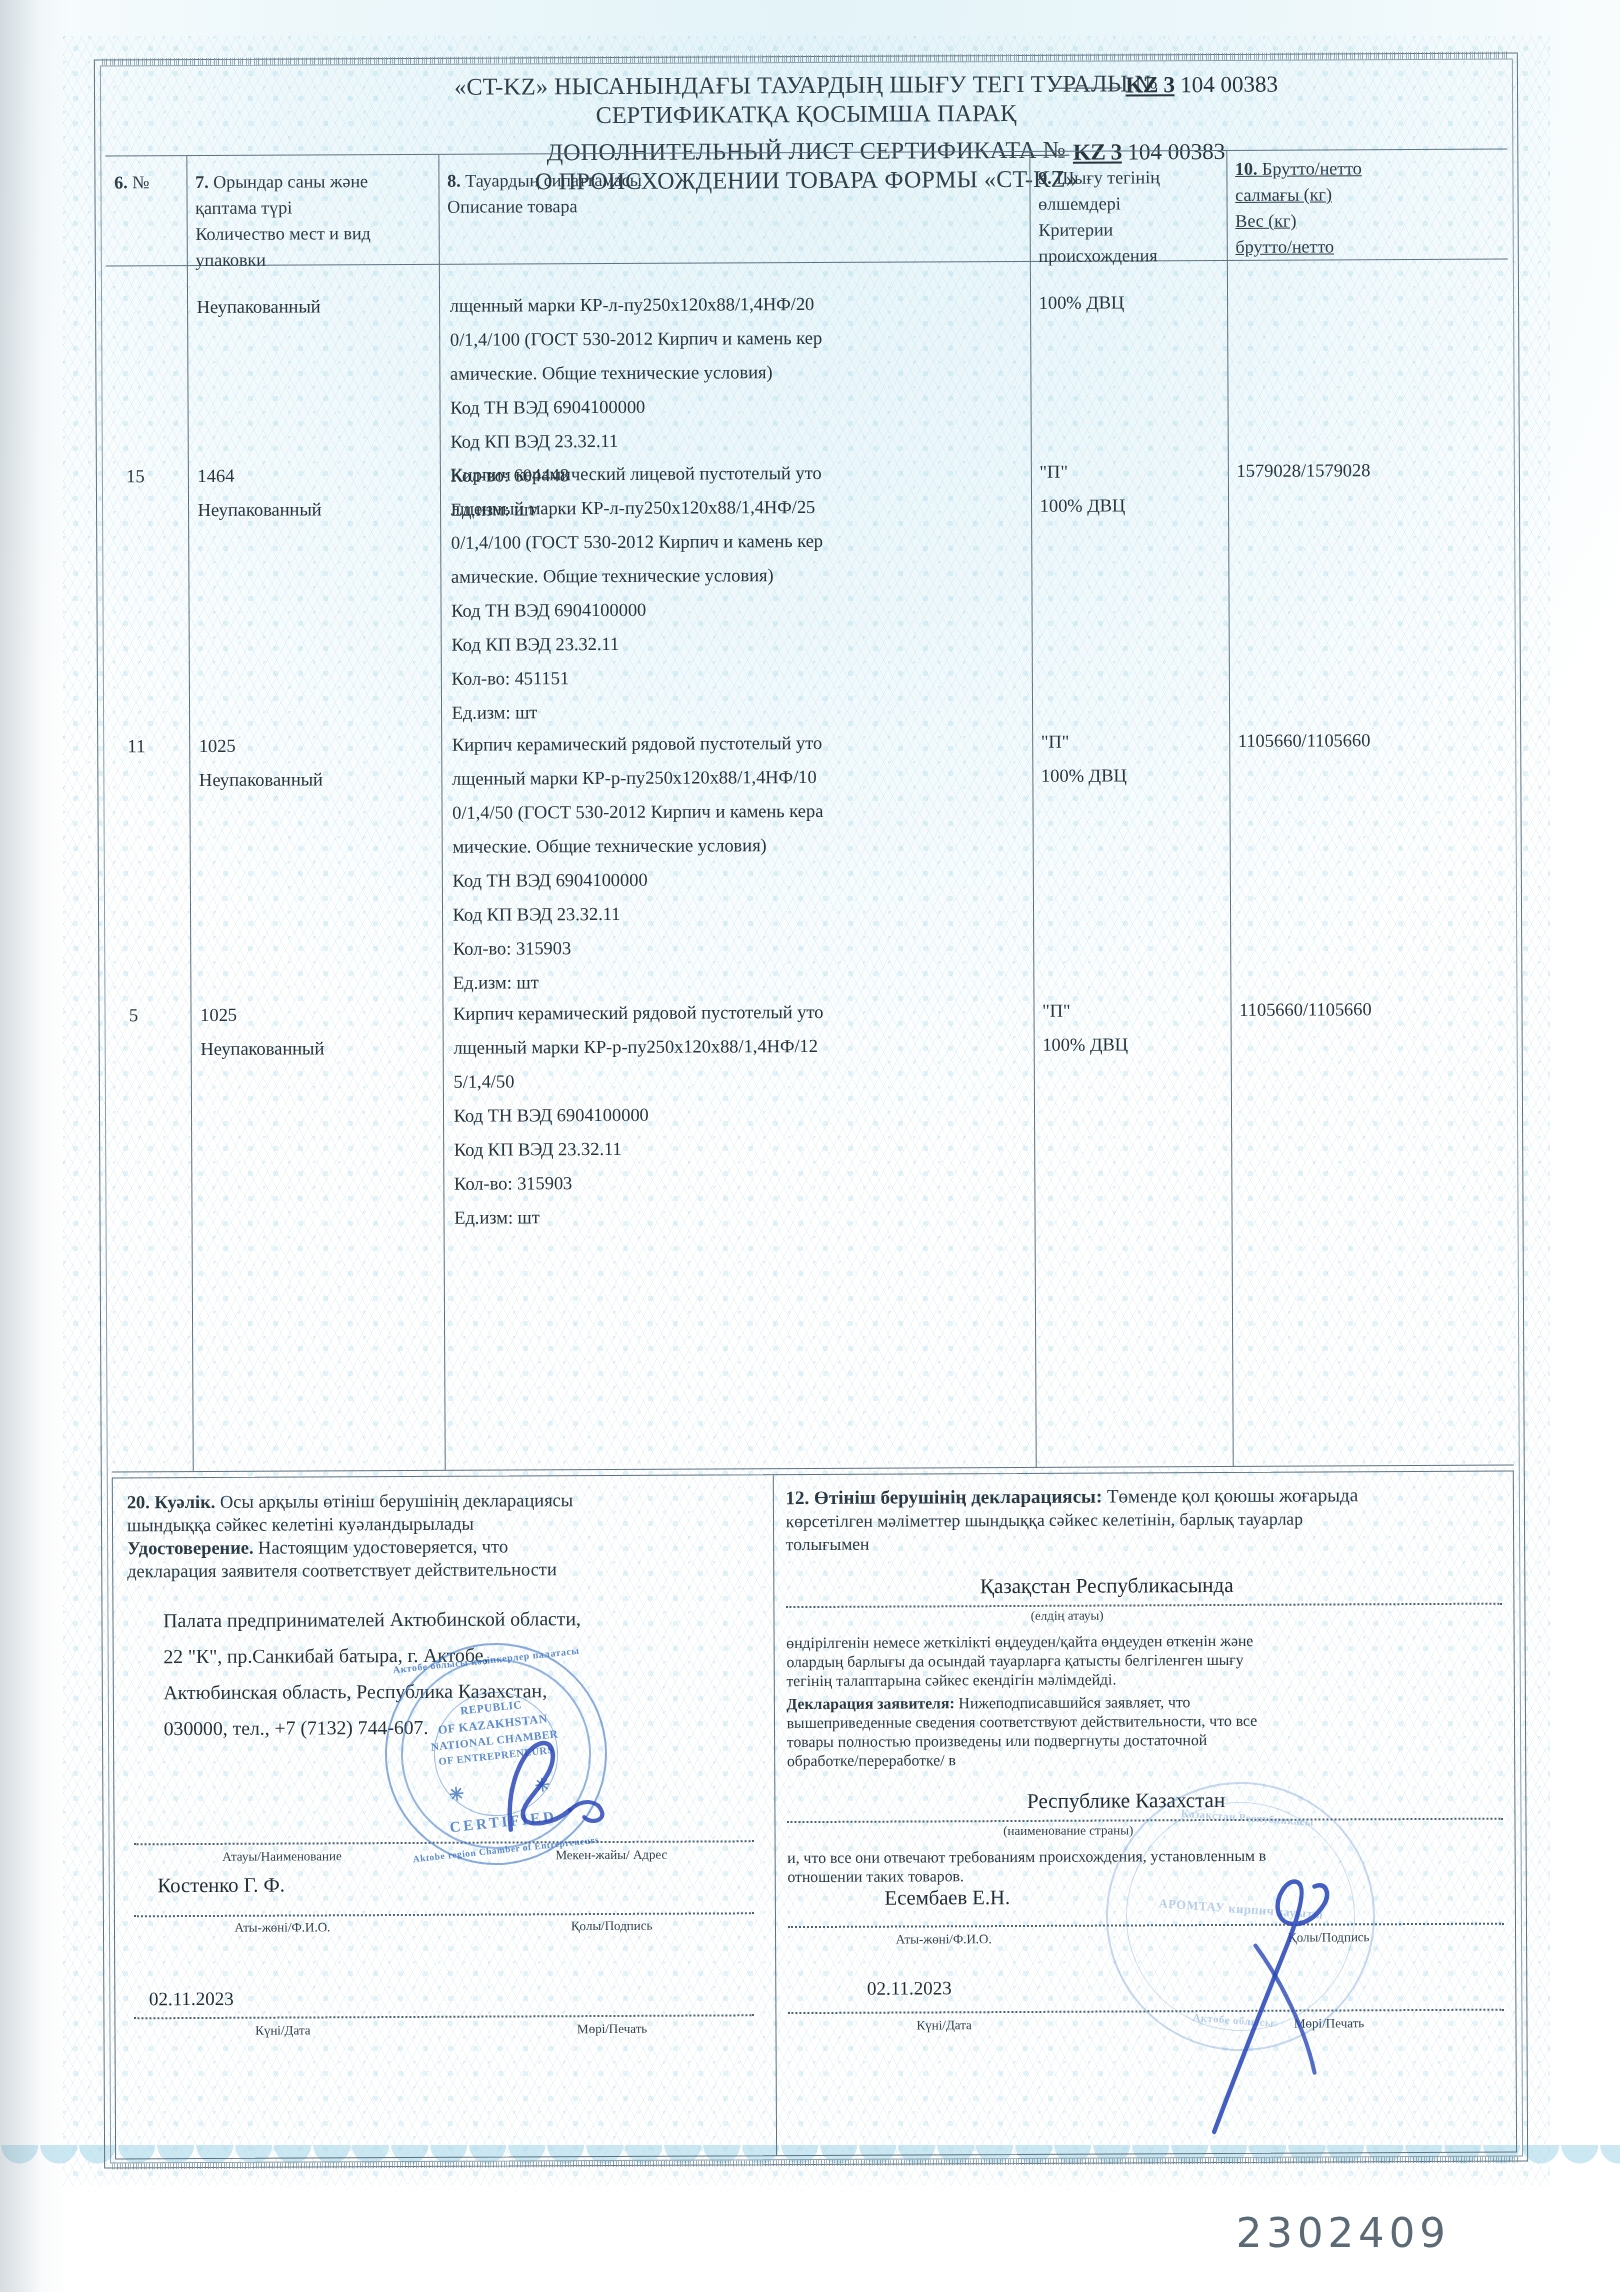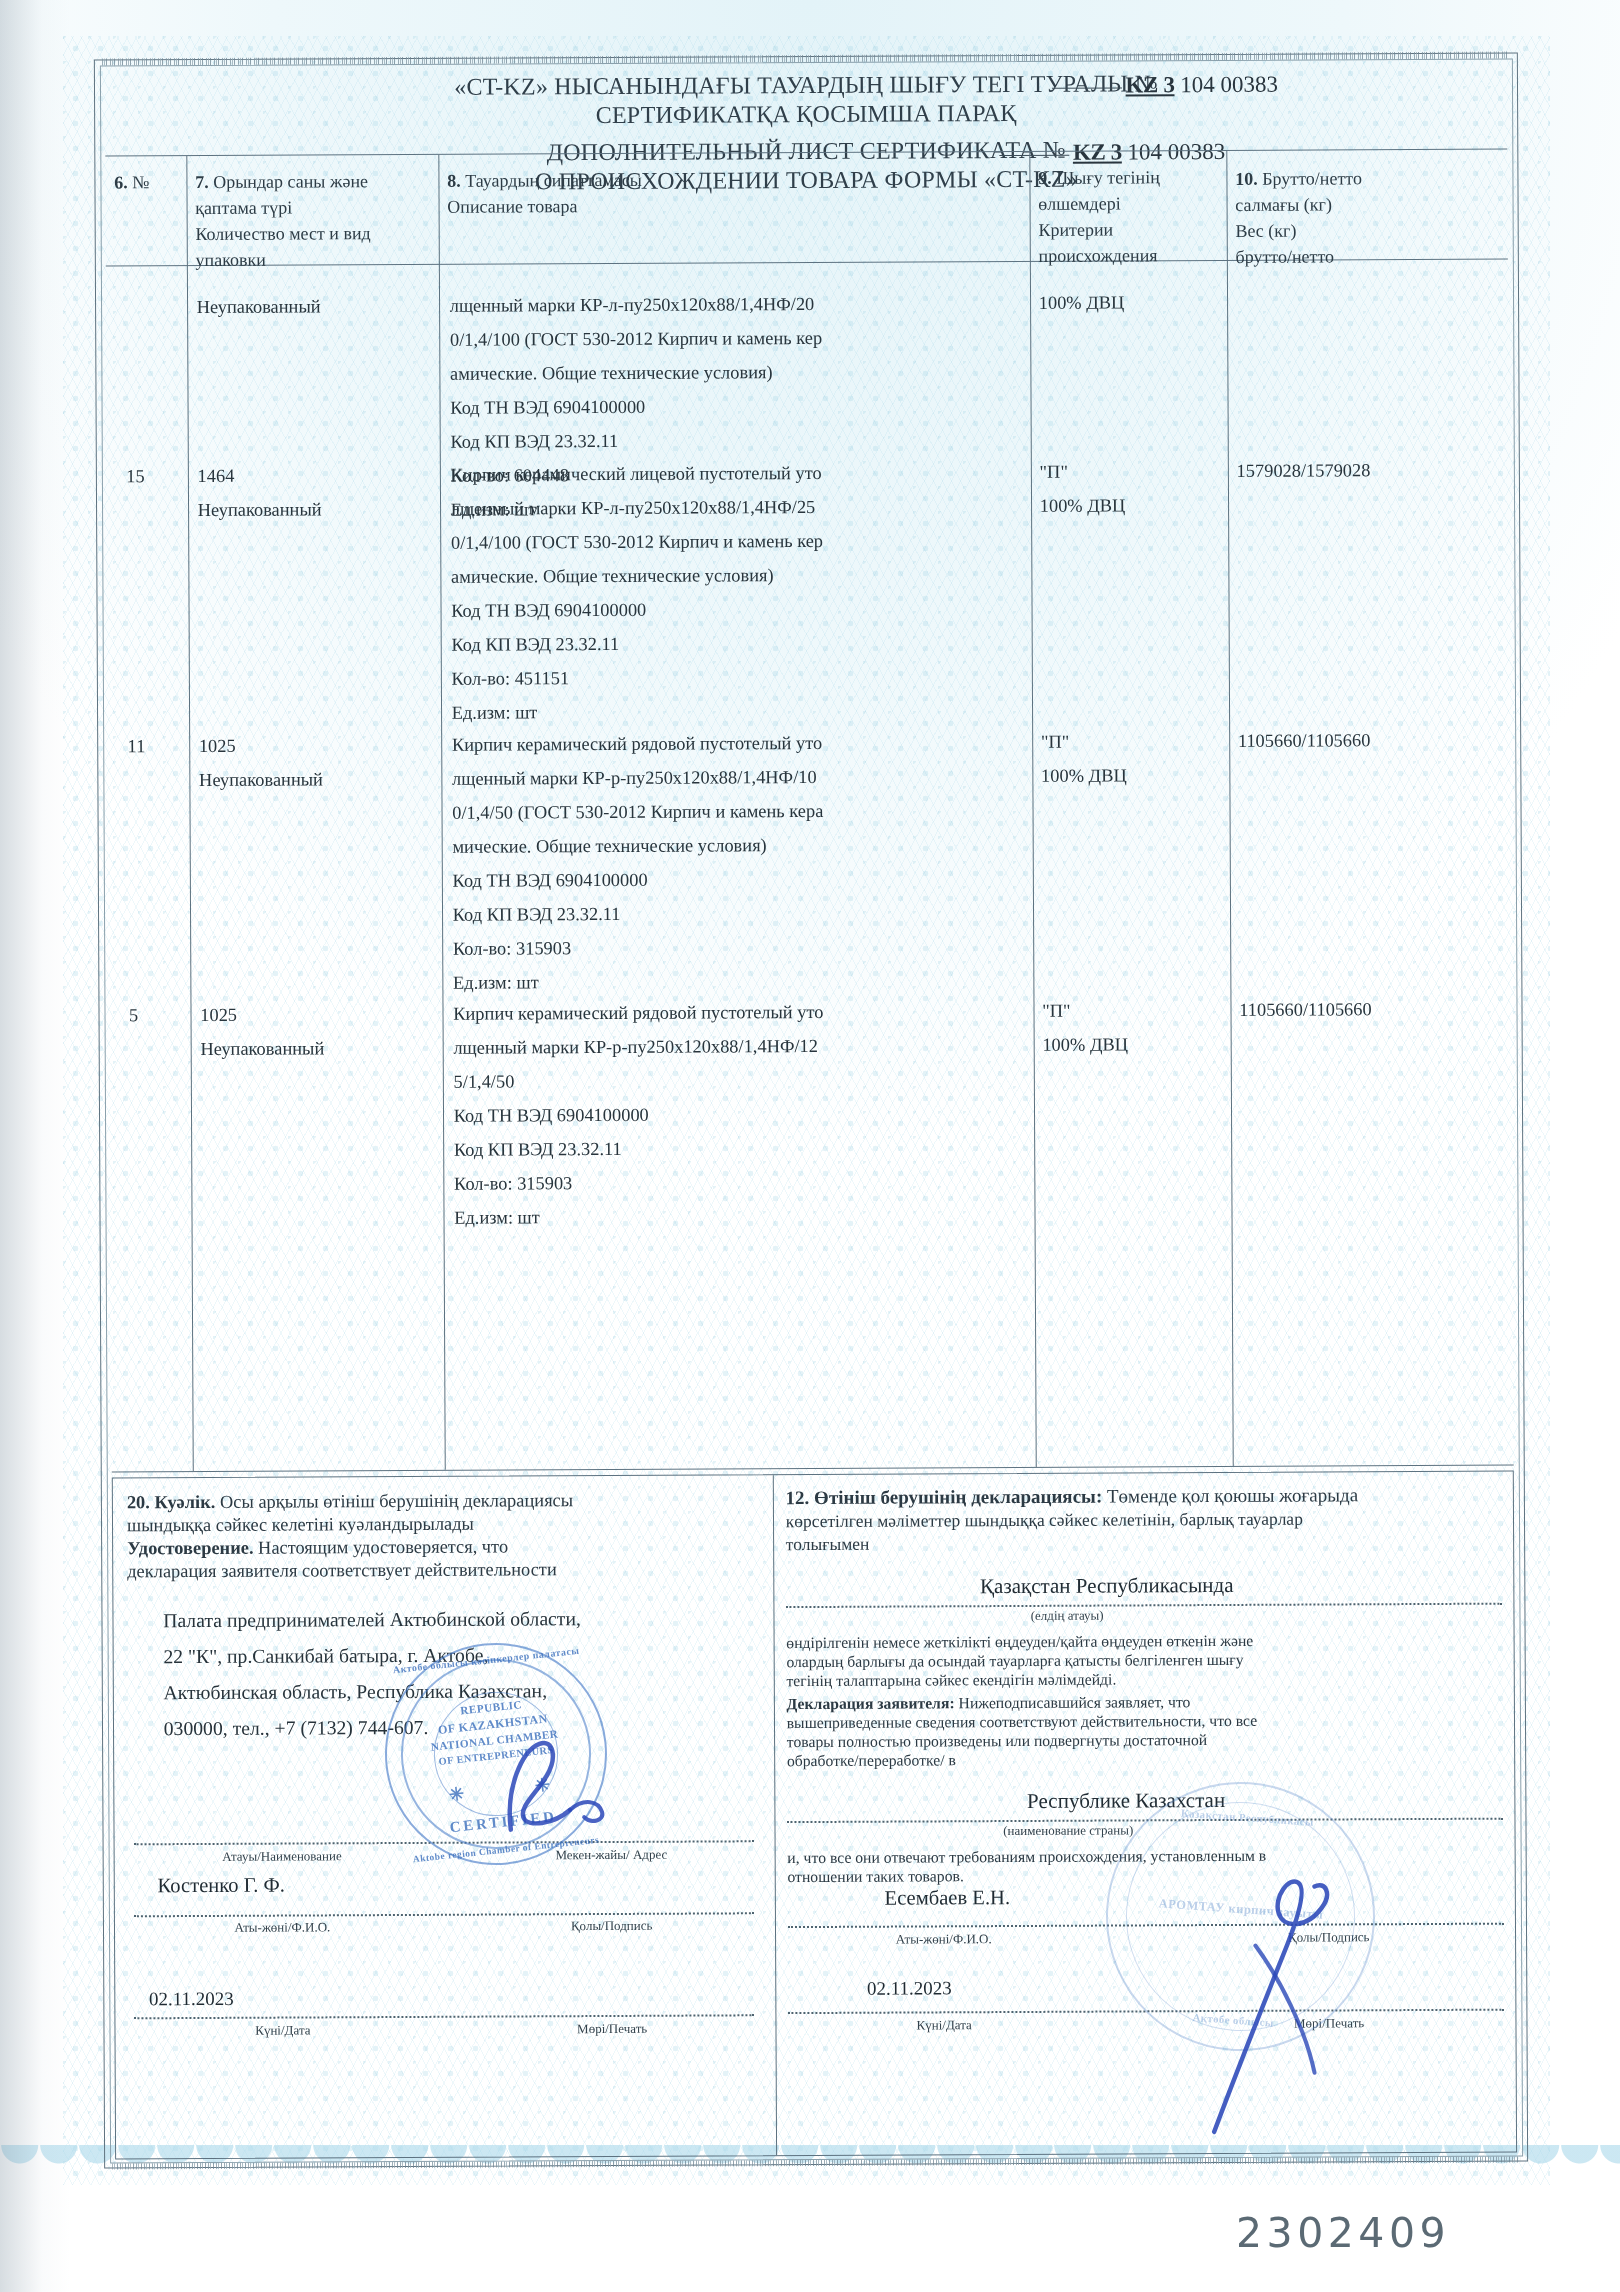--- a/index.html
+++ b/index.html
@@ -326,21 +326,21 @@
     </div>
 
     <div class="th" style="left:933px; top:12.5px;">
       <b>9.</b>
       <span>Шығу тегінің</span><br>
       <span>өлшемдері</span><br>
       <span>Критерии</span><br>
       <span>происхождения</span>
     </div>
 
-    <div class="th" style="left:1130px; top:15px;">
+    <div class="th" style="left:1130px; top:5px;text-decoration:underline;">
       <b>10.</b>
       <span>Брутто/нетто</span><br>
       <span>салмағы (кг)</span><br>
       <span>Вес (кг)</span><br>
       <span>брутто/нетто</span>
     </div>
 
     <div class="cell" style="left:91px; top:134px;">
       <span>Неупакованный</span>
     </div>

